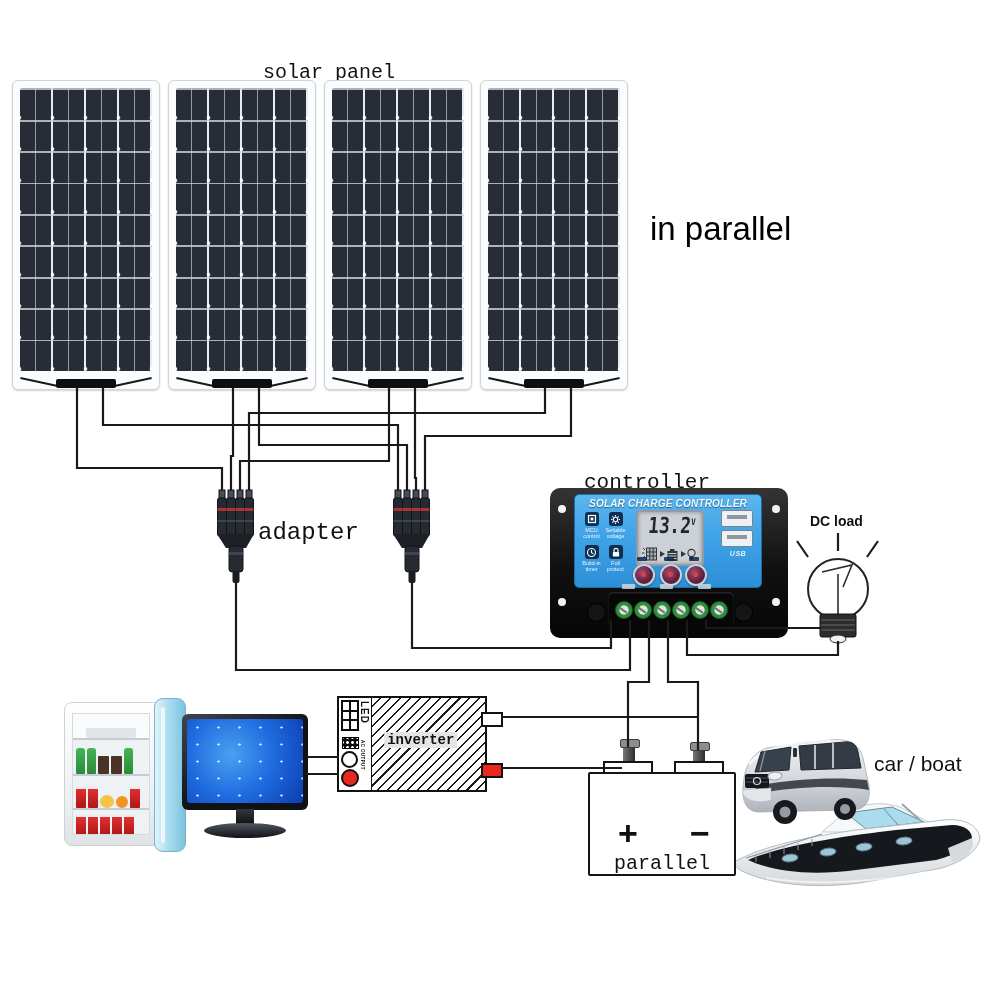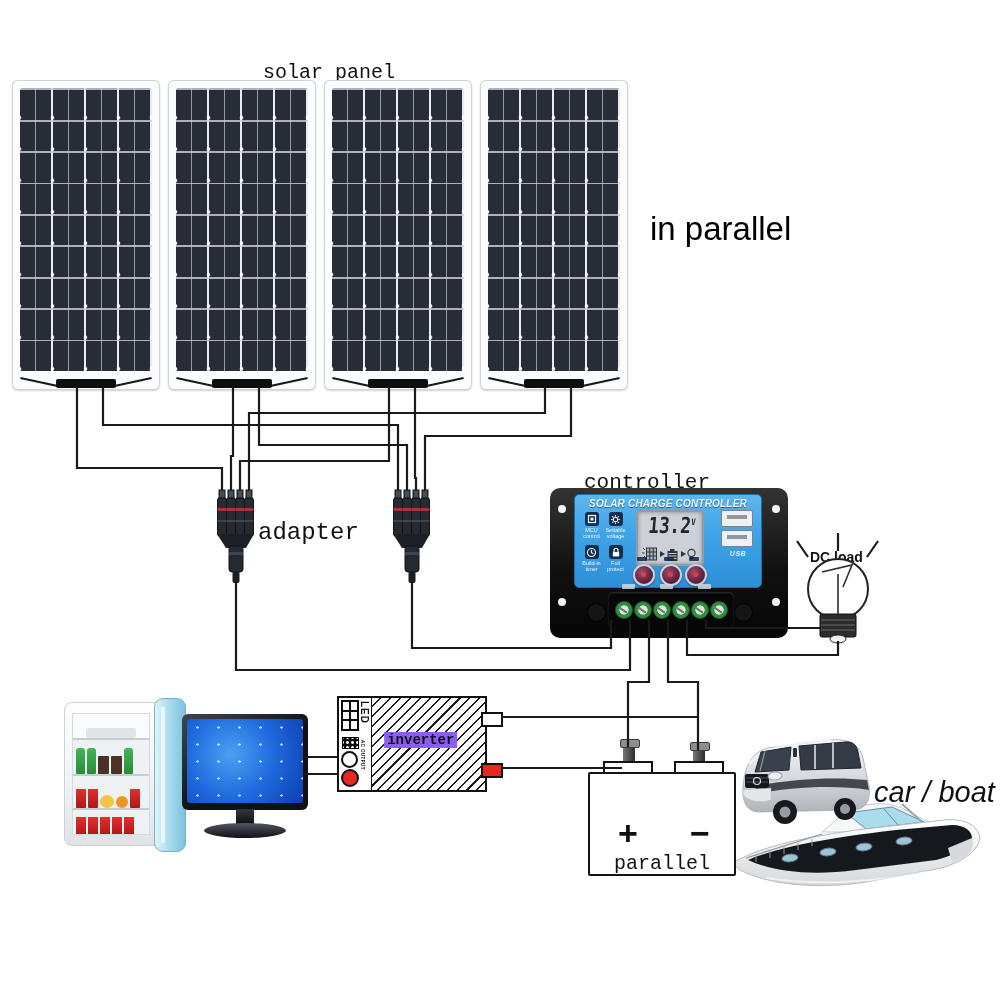--- a/index.html
+++ b/index.html
@@ -5,22 +5,22 @@
   html,body{margin:0;padding:0;background:#fff;}
   #canvas{position:relative;width:1000px;height:1000px;background:#fff;overflow:hidden;
           font-family:"Liberation Sans",sans-serif;}
   
   .lbl{position:absolute;color:#111;white-space:nowrap;}
   .lbl-mono{font-family:"Liberation Mono","DejaVu Sans Mono",monospace;}
   #lbl-solar{left:263px;top:61px;font-size:20px;}
   #lbl-parallel{left:650px;top:210px;font-size:33px;color:#000;}
   #lbl-adapter{left:258px;top:519px;font-size:24px;}
   #lbl-controller{left:584px;top:471px;font-size:21px;}
-  #lbl-dcload{left:810px;top:513px;font-size:14px;font-weight:bold;margin-top:36px;}
-  #lbl-carboat{left:874px;top:776px;font-size:29px;font-style:italic;}
+  #lbl-dcload{left:810px;top:513px;font-size:14px;font-weight:bold;}
+  #lbl-carboat{left:874px;top:752px;font-size:21px;}
   
   .panel{position:absolute;top:80px;width:146px;height:308px;background:#fbfcfd;
          border:1px solid #d0d4d8;border-radius:6px;box-shadow:0 1px 2px rgba(0,0,0,.18);}
   .panel .cells{position:absolute;left:7px;top:7px;width:132px;height:283px;border-radius:2px;
     background-color:var(--c-panel-cell,#272c37);
     background-image:
       radial-gradient(circle, rgba(255,255,255,.95) 1.4px, rgba(255,255,255,0) 2.2px),
       repeating-linear-gradient(0deg, rgba(205,212,222,0) 0 29.6px, rgba(205,212,222,.8) 29.6px 31.4px),
       repeating-linear-gradient(90deg, rgba(238,241,244,0) 0 30.8px, #e8ebf0 30.8px 33px),
       repeating-linear-gradient(90deg, rgba(185,192,202,0) 0 15.2px, rgba(185,192,202,.75) 15.2px 16.5px);
@@ -92,21 +92,21 @@
   .t-mark{position:absolute;top:96px;width:13px;height:5px;background:#cfd6dd;opacity:.85;
           border-radius:1px;}
   .t-mark.t1{left:72px;} .t-mark.t2{left:110px;} .t-mark.t3{left:148px;}
   
   .inverter{position:absolute;left:337px;top:696px;width:146px;height:92px;z-index:10;
             background:#fff;border:2px solid #111;}
   .inv-hatch{position:absolute;left:32px;top:0;right:0;bottom:0;border-left:1.5px solid #111;
              background:repeating-linear-gradient(135deg,#fff 0 5.5px,#1a1a1a 5.5px 7px);}
   .inv-label{position:absolute;left:50%;top:34px;transform:translateX(-38%);
              font-family:"Liberation Mono","DejaVu Sans Mono",monospace;font-weight:bold;
-             font-size:14px;color:#111;background:#8b5cf6;padding:0 3px;z-index:2;}
+             font-size:14px;color:#111;background:#e5e5e5;padding:0 3px;z-index:2;}
   .led-block{position:absolute;left:2px;top:2px;width:18px;height:31px;background:#0c0c0c;
              display:grid;grid-template-columns:1fr 1fr;gap:2px;padding:2px;box-sizing:border-box;}
   .led-block i{background:#fff;}
   .led-lbl{position:absolute;left:20px;top:3px;writing-mode:vertical-rl;font-size:10px;
            font-weight:bold;color:#111;letter-spacing:1px;}
   .inv-mini{position:absolute;left:3px;top:39px;width:15px;height:10px;background:#0c0c0c;
             background-image:radial-gradient(circle,#fff 1.2px,transparent 1.6px);
             background-size:5px 5px;background-position:2px 2px;border:1px solid #000;}
   .inv-cw{position:absolute;left:2px;top:53px;width:13px;height:13px;border-radius:50%;
           background:#fff;border:2.5px solid #111;}

